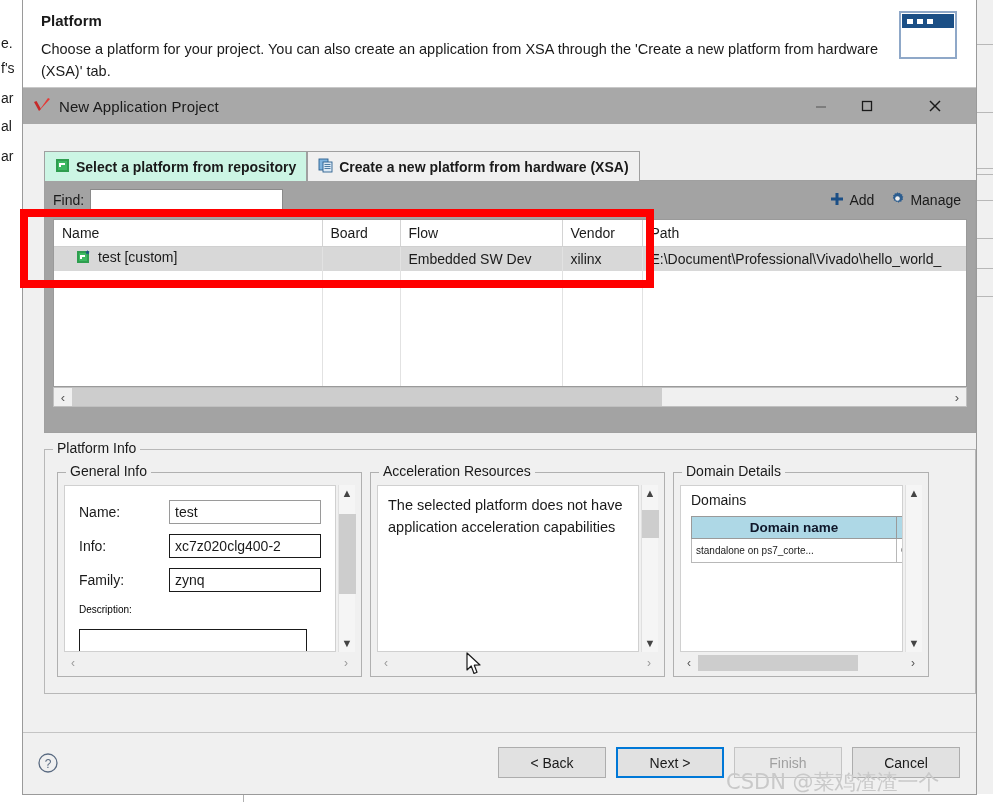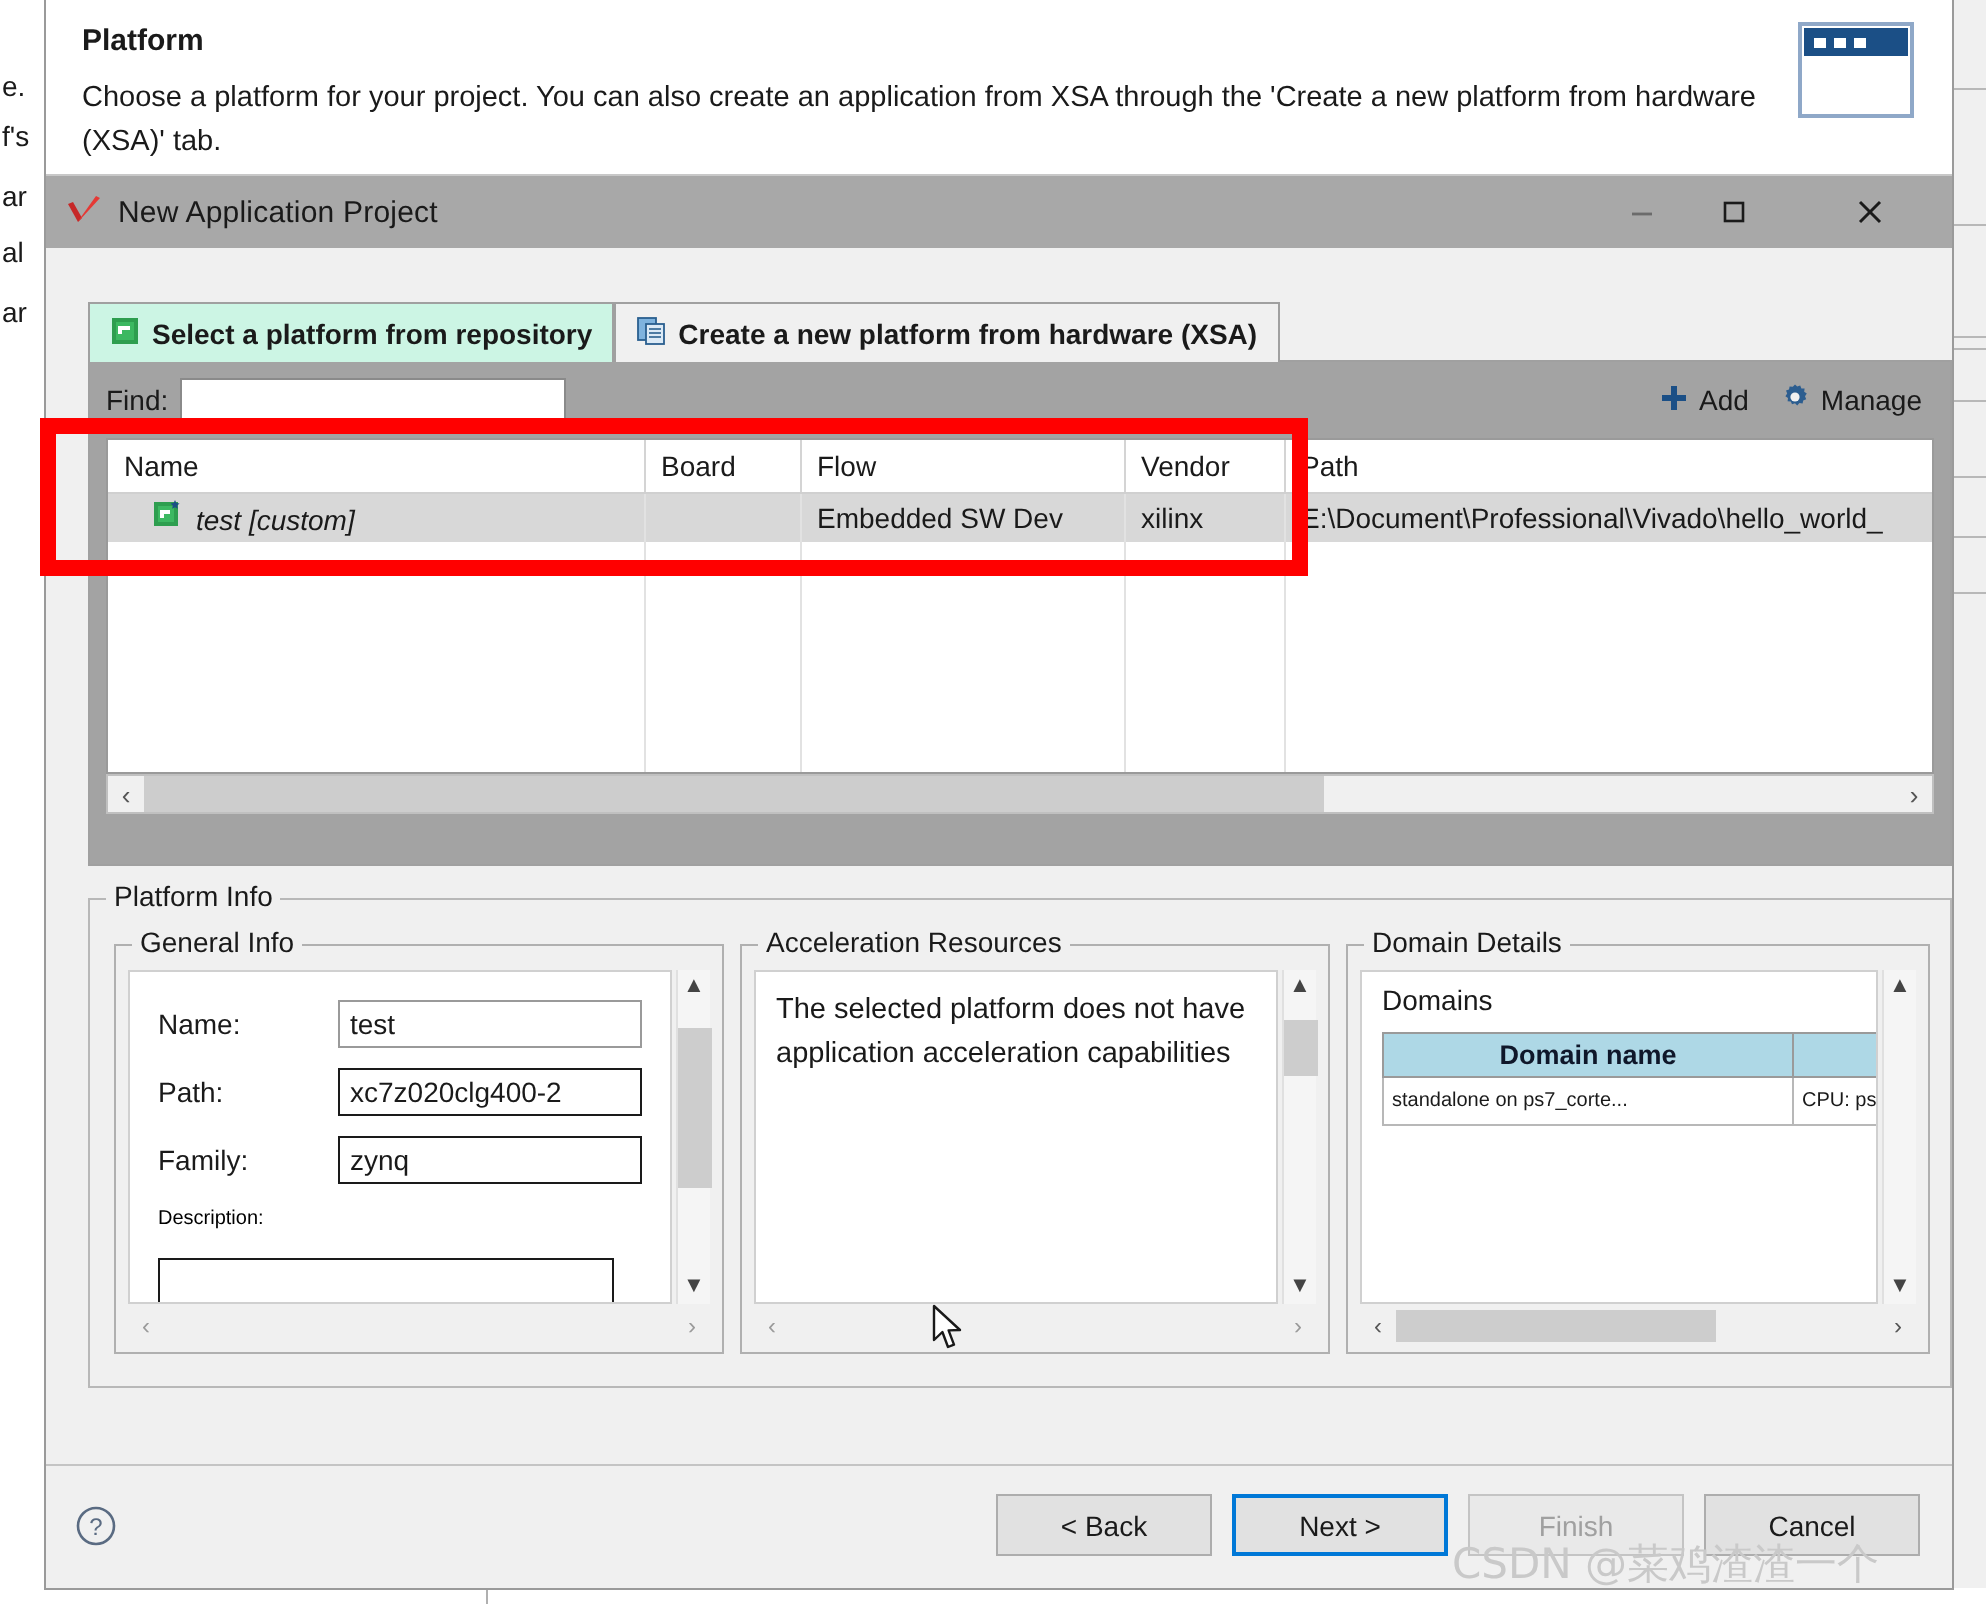--- a/index.html
+++ b/index.html
@@ -178,21 +178,21 @@
     text-align: left; padding: 4px 8px; height: 26px;
   }
   #ptable td {
     border-right: 1px solid #e2e2e2;
     font-size: 14px; color: #1a1a1a;
     padding: 2px 8px; height: 25px;
     white-space: nowrap; overflow: hidden;
   }
   #ptable tr.selected td { background: #d8d8d8; }
   #ptable tr.empty td { background: #ffffff; }
-  .cell-name { display: flex; align-items: flex-end; gap: 6px; padding-left: 14px; font-style: italic; }
+  .cell-name { display: flex; align-items: flex-start; gap: 6px; padding-left: 14px; }
 
   
   #table-hscroll {
     position: absolute; left: 8px; top: 206px; right: 8px; height: 20px;
     background: #f0f0f0; border: 1px solid #c0c0c0;
     display: flex; align-items: center;
   }
   .hs-arrow {
     width: 18px; text-align: center; font-size: 13px; color: #555;
     user-select: none;
@@ -552,21 +552,21 @@
       <span id="platform-info-legend">Platform Info</span>
 
       <div class="sub-group" style="left:12px; width:305px;">
         <span class="sub-legend">General Info</span>
         <div class="sub-inner" style="right:25px;">
           <div class="field-row" style="top:14px;">
             <span class="field-label">Name:</span>
             <input class="field-input thin" type="text" value="test" style="">
           </div>
           <div class="field-row" style="top:48px;">
-            <span class="field-label">Path:</span>
+            <span class="field-label">Info:</span>
             <input class="field-input" type="text" value="xc7z020clg400-2" style="">
           </div>
           <div class="field-row" style="top:82px;">
             <span class="field-label">Family:</span>
             <input class="field-input" type="text" value="zynq" style="">
           </div>
           <div id="desc-label">Description:</div>
           <div id="desc-box"></div>
         </div>
         <div class="vscroll">
@@ -595,21 +595,21 @@
           </div>
           <span class="vs-arrow">▼</span>
         </div>
         <div class="hscroll-sm">
           <span class="hs-sm-arrow">‹</span>
           <div class="hs-sm-track"></div>
           <span class="hs-sm-arrow">›</span>
         </div>
       </div>
 
-      <div class="sub-group" style="left:628px; width:292px;">
+      <div class="sub-group" style="left:628px; width:256px;">
         <span class="sub-legend">Domain Details</span>
         <div class="sub-inner" style="right:25px;">
           <div id="domains-label">Domains</div>
           <table id="dtable">
             <colgroup>
                 <col style="width:205px">
                 <col style="width:125px">
               </colgroup>
             <thead>
               <tr>

